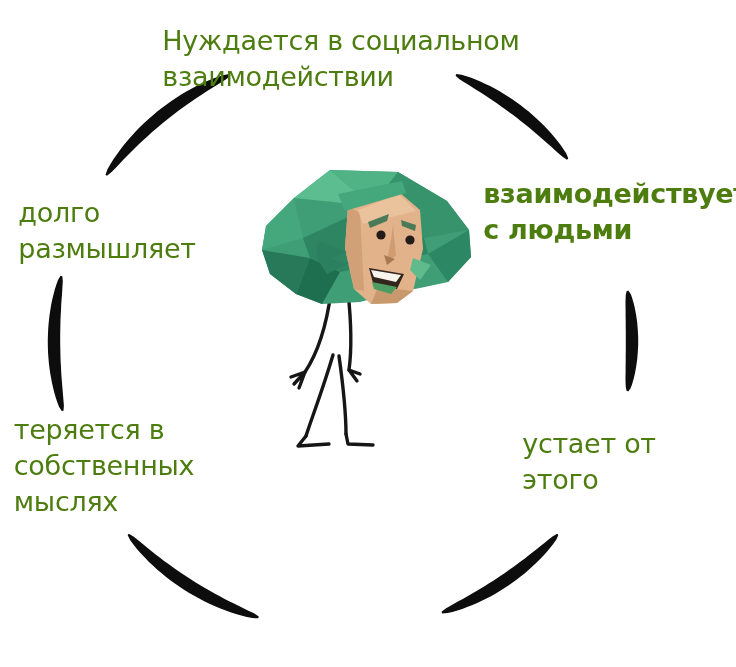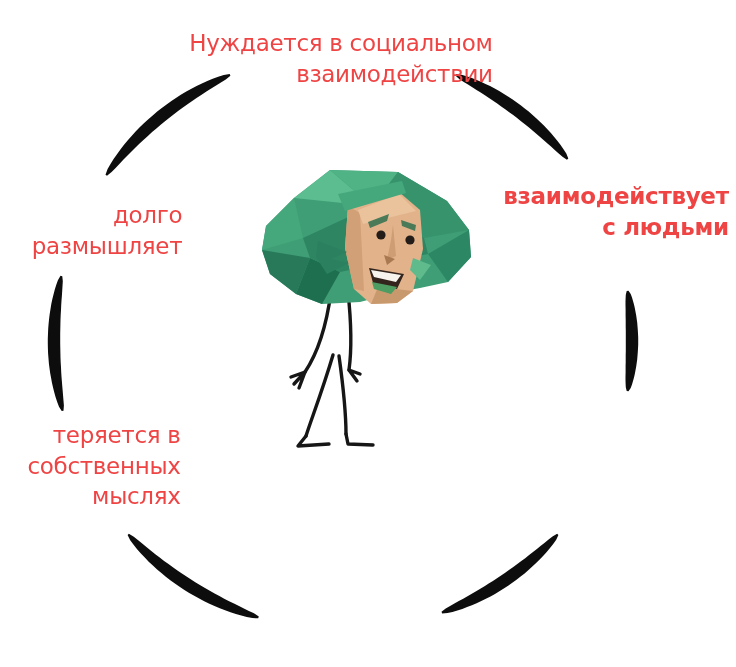--- a/index.html
+++ b/index.html
@@ -7,25 +7,25 @@
     position:relative;
     width:736px;height:667px;
     background:#ffffff;
     overflow:hidden;
     font-family:"DejaVu Sans", sans-serif;
   }
   .diagram-svg{position:absolute;left:0;top:0;width:736px;height:667px;}
   .label{
     position:absolute;
     transform:translate(-50%,-50%);
-    text-align:right;
+    text-align:left;
     white-space:pre-line;
-    font-size:23px;
+    font-size:27px;
     line-height:1.33;
-    color:#ef4444;
+    color:#4d7c0f;
     letter-spacing:-0.3px;
   }
   .pos-top{left:341px;top:59px;}
   .pos-right-upper{left:616px;top:212px;font-weight:bold;}
   .pos-right-lower{left:589px;top:462px;}
   .pos-bottom{left:345px;top:616px;}
   .pos-left-lower{left:104px;top:466px;}
   .pos-left-upper{left:107px;top:231px;}
 
   .stick{stroke:var(--line);stroke-width:3.4;stroke-linecap:round;stroke-linejoin:round;fill:none;}
@@ -88,18 +88,20 @@
       <polygon fill="var(--mouth_open)" points="369,268 404,274 397,289 373,283"></polygon>
       <polygon fill="var(--teeth)" points="371,270 401,275 396,282 374,277"></polygon>
       <polygon fill="var(--lip)" points="372,282 397,287 391,294 374,289"></polygon>
     </g>
   </svg>
 
   <div class="label pos-top">Нуждается в социальном
 взаимодействии</div>
   <div class="label pos-right-upper">взаимодействует
 с людьми</div>
+  <div class="label pos-right-lower">устает от
+этого</div>
   <div class="label pos-left-upper">долго
 размышляет</div>
   <div class="label pos-left-lower">теряется в
 собственных
 мыслях</div>
 </div>
 
 </body></html>

